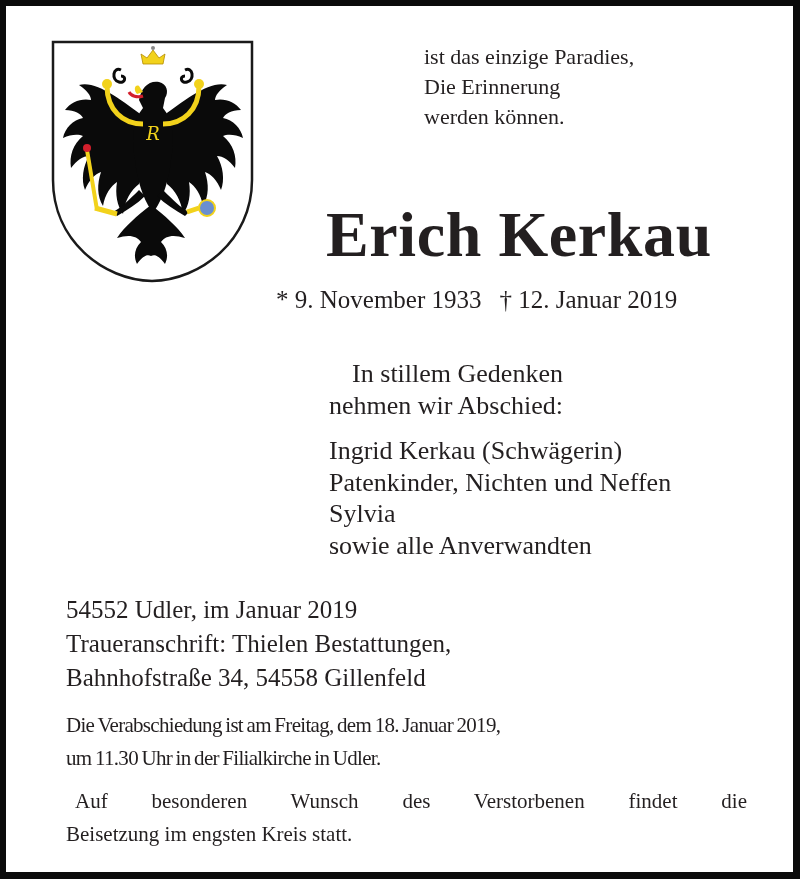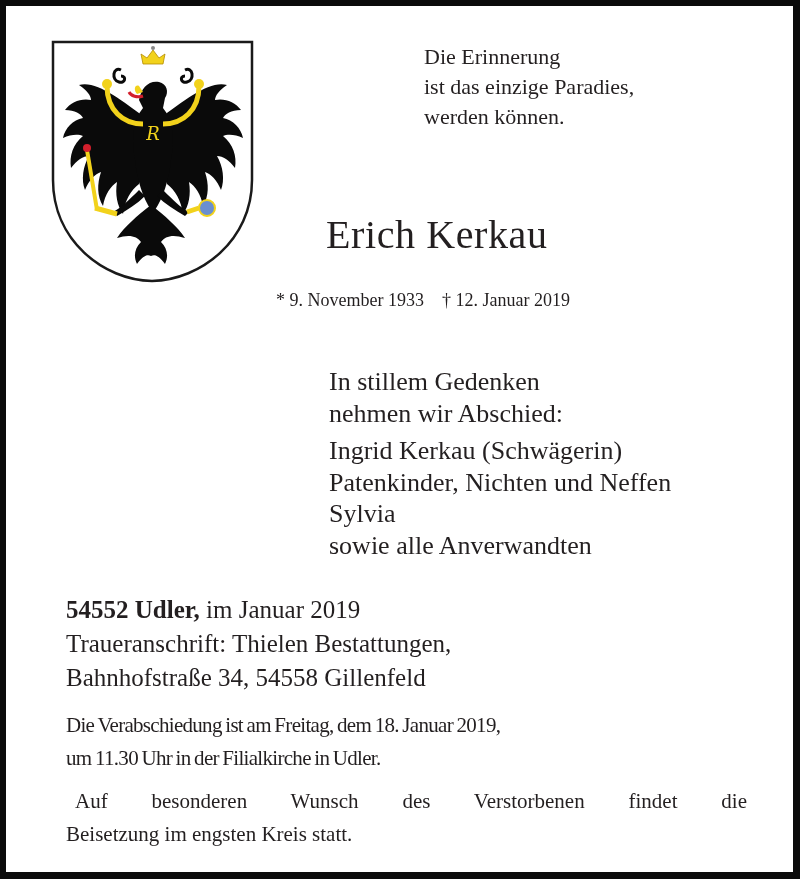--- a/index.html
+++ b/index.html
@@ -13,29 +13,29 @@
     position: absolute; left: 0; top: 0;
     width: 800px; height: 879px; box-sizing: border-box;
     border-left: 6px solid #0b0b0b; border-top: 6px solid #0b0b0b;
     border-right: 7px solid #0b0b0b; border-bottom: 7px solid #0b0b0b;
     background: #ffffff;
   }
   .crest { position: absolute; left: 45px; top: 34px; width: 204px; height: 244px; }
   .abs { position: absolute; white-space: nowrap; }
   .quote { left: 418px; top: 36px; font-size: 22px; line-height: 30px; }
   .quote div { height: 30px; }
-  .name { left: 320px; top: 194px; font-size: 40px; font-weight: normal; line-height: 70px; letter-spacing: 0.6px; }
-  .dates { left: 270px; top: 279px; font-size: 18px; line-height: 30px; word-spacing: 0px; }
+  .name { left: 320px; top: 194px; font-size: 64px; font-weight: bold; line-height: 70px; letter-spacing: 0.6px; }
+  .dates { left: 270px; top: 279px; font-size: 25px; line-height: 30px; word-spacing: 0px; }
   .dates .sep { display: inline-block; width: 18px; }
   .mourn { left: 323px; font-size: 26px; line-height: 31.5px; }
-  .mourn1 { top: 360px; }
+  .mourn1 { top: 352px; text-align: right; }
   .mourn2 { top: 429px; }
   .place { left: 60px; font-size: 25px; line-height: 34px; }
   .place1 { top: 587px; }
-  .place .bold { font-weight: bold; }
+  .place .bold { font-weight: normal; }
   .info { position: absolute; left: 60px; width: 681px; font-size: 21px; line-height: 33px; }
   .info1 { top: 703px; letter-spacing: -0.7px; word-spacing: -1px; }
   .info2 { top: 779px; text-align: justify; text-align-last: left; }
   .info2 .l1 { display: block; text-align: justify; text-align-last: justify; margin-left: 9px; }
 </style>
 </head>
 <body>
 
 <div class="frame">
 
@@ -75,22 +75,22 @@
       <path d="M36,110 L46,170" stroke="#f2d21b" stroke-width="4"></path>
       <circle cx="36" cy="108" r="4" fill="#d31f2c"></circle>
       <path d="M44,168 L66,174" stroke="#f2d21b" stroke-width="5"></path>
 
       <circle cx="156" cy="168" r="8" fill="#6a8fd0" stroke="#f2d21b" stroke-width="2"></circle>
       <path d="M136,172 L148,168" stroke="#f2d21b" stroke-width="5"></path>
     </svg>
   </div>
 
   <div class="abs quote">
+    <div>ist das einzige Paradies,</div>
     <div>Die Erinnerung</div>
-    <div>ist das einzige Paradies,</div>
     <div>werden können.</div>
   </div>
 
   <div class="abs name">Erich Kerkau</div>
 
   <div class="abs dates">
     <span>* 9. November 1933</span><span class="sep"></span><span>† 12. Januar 2019</span>
   </div>
 
   <div class="abs mourn mourn1">

